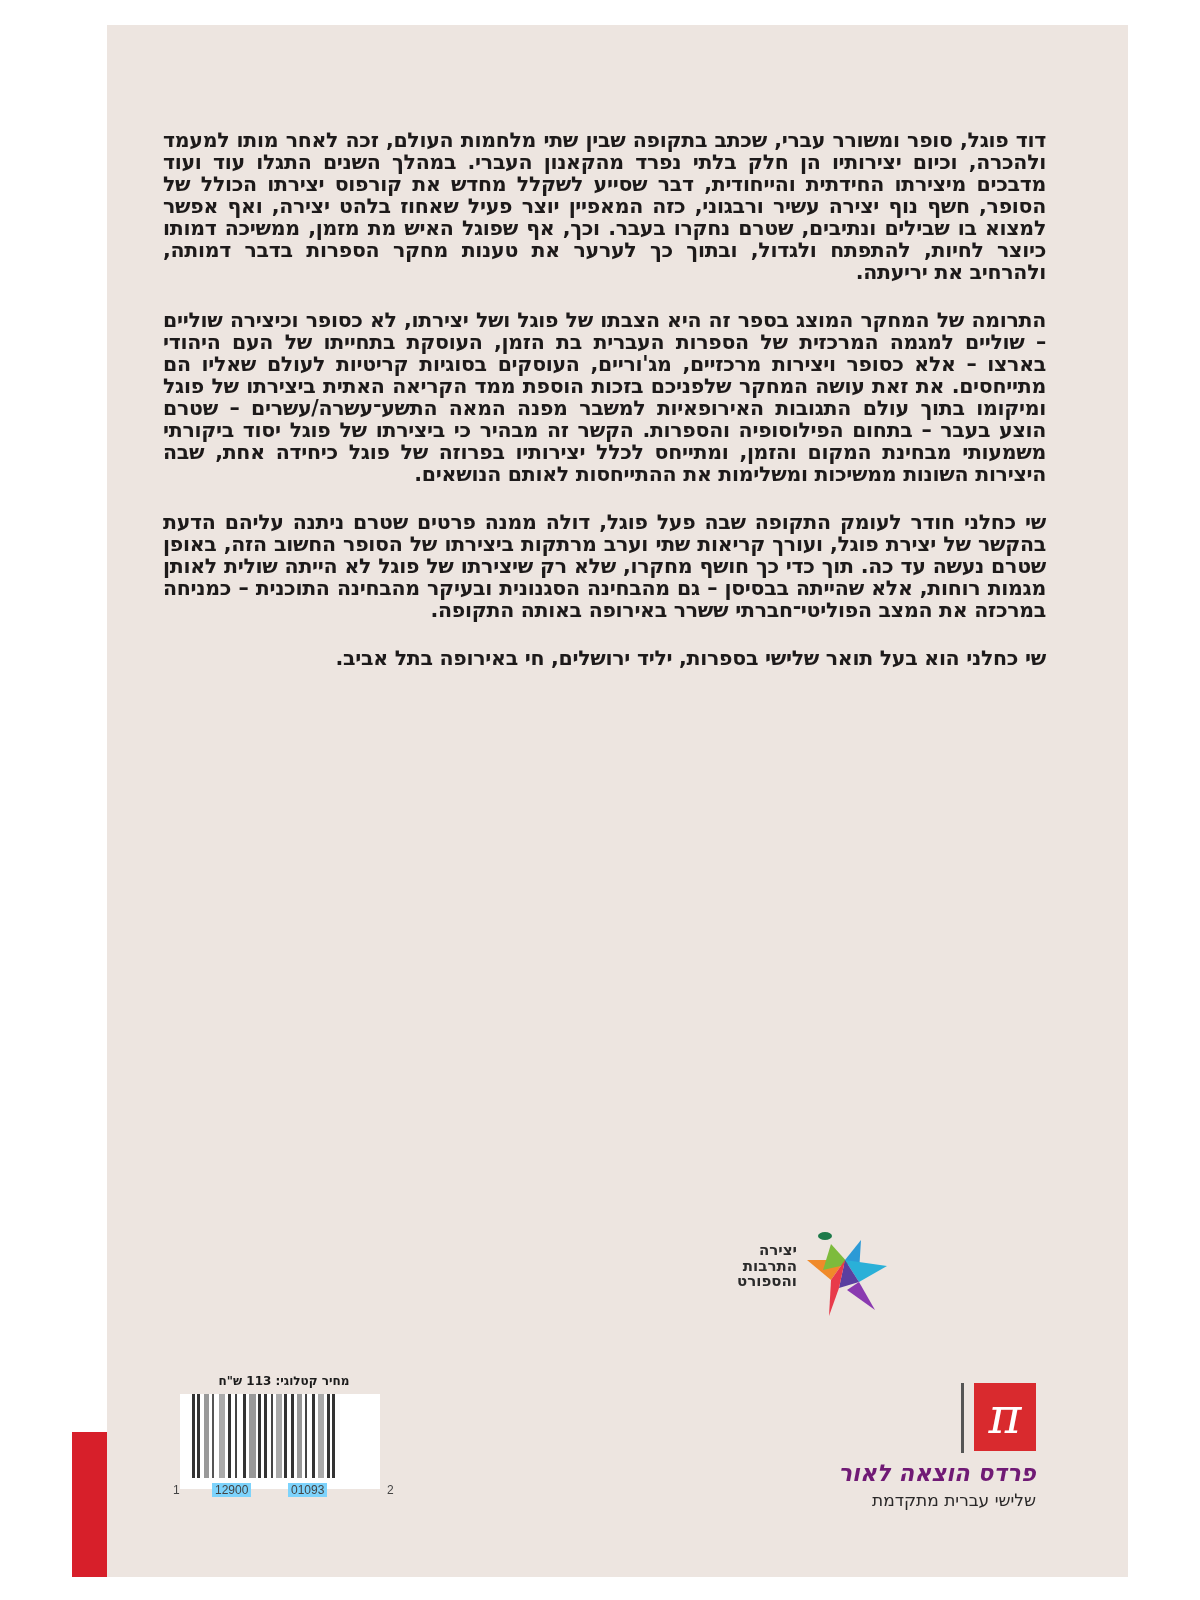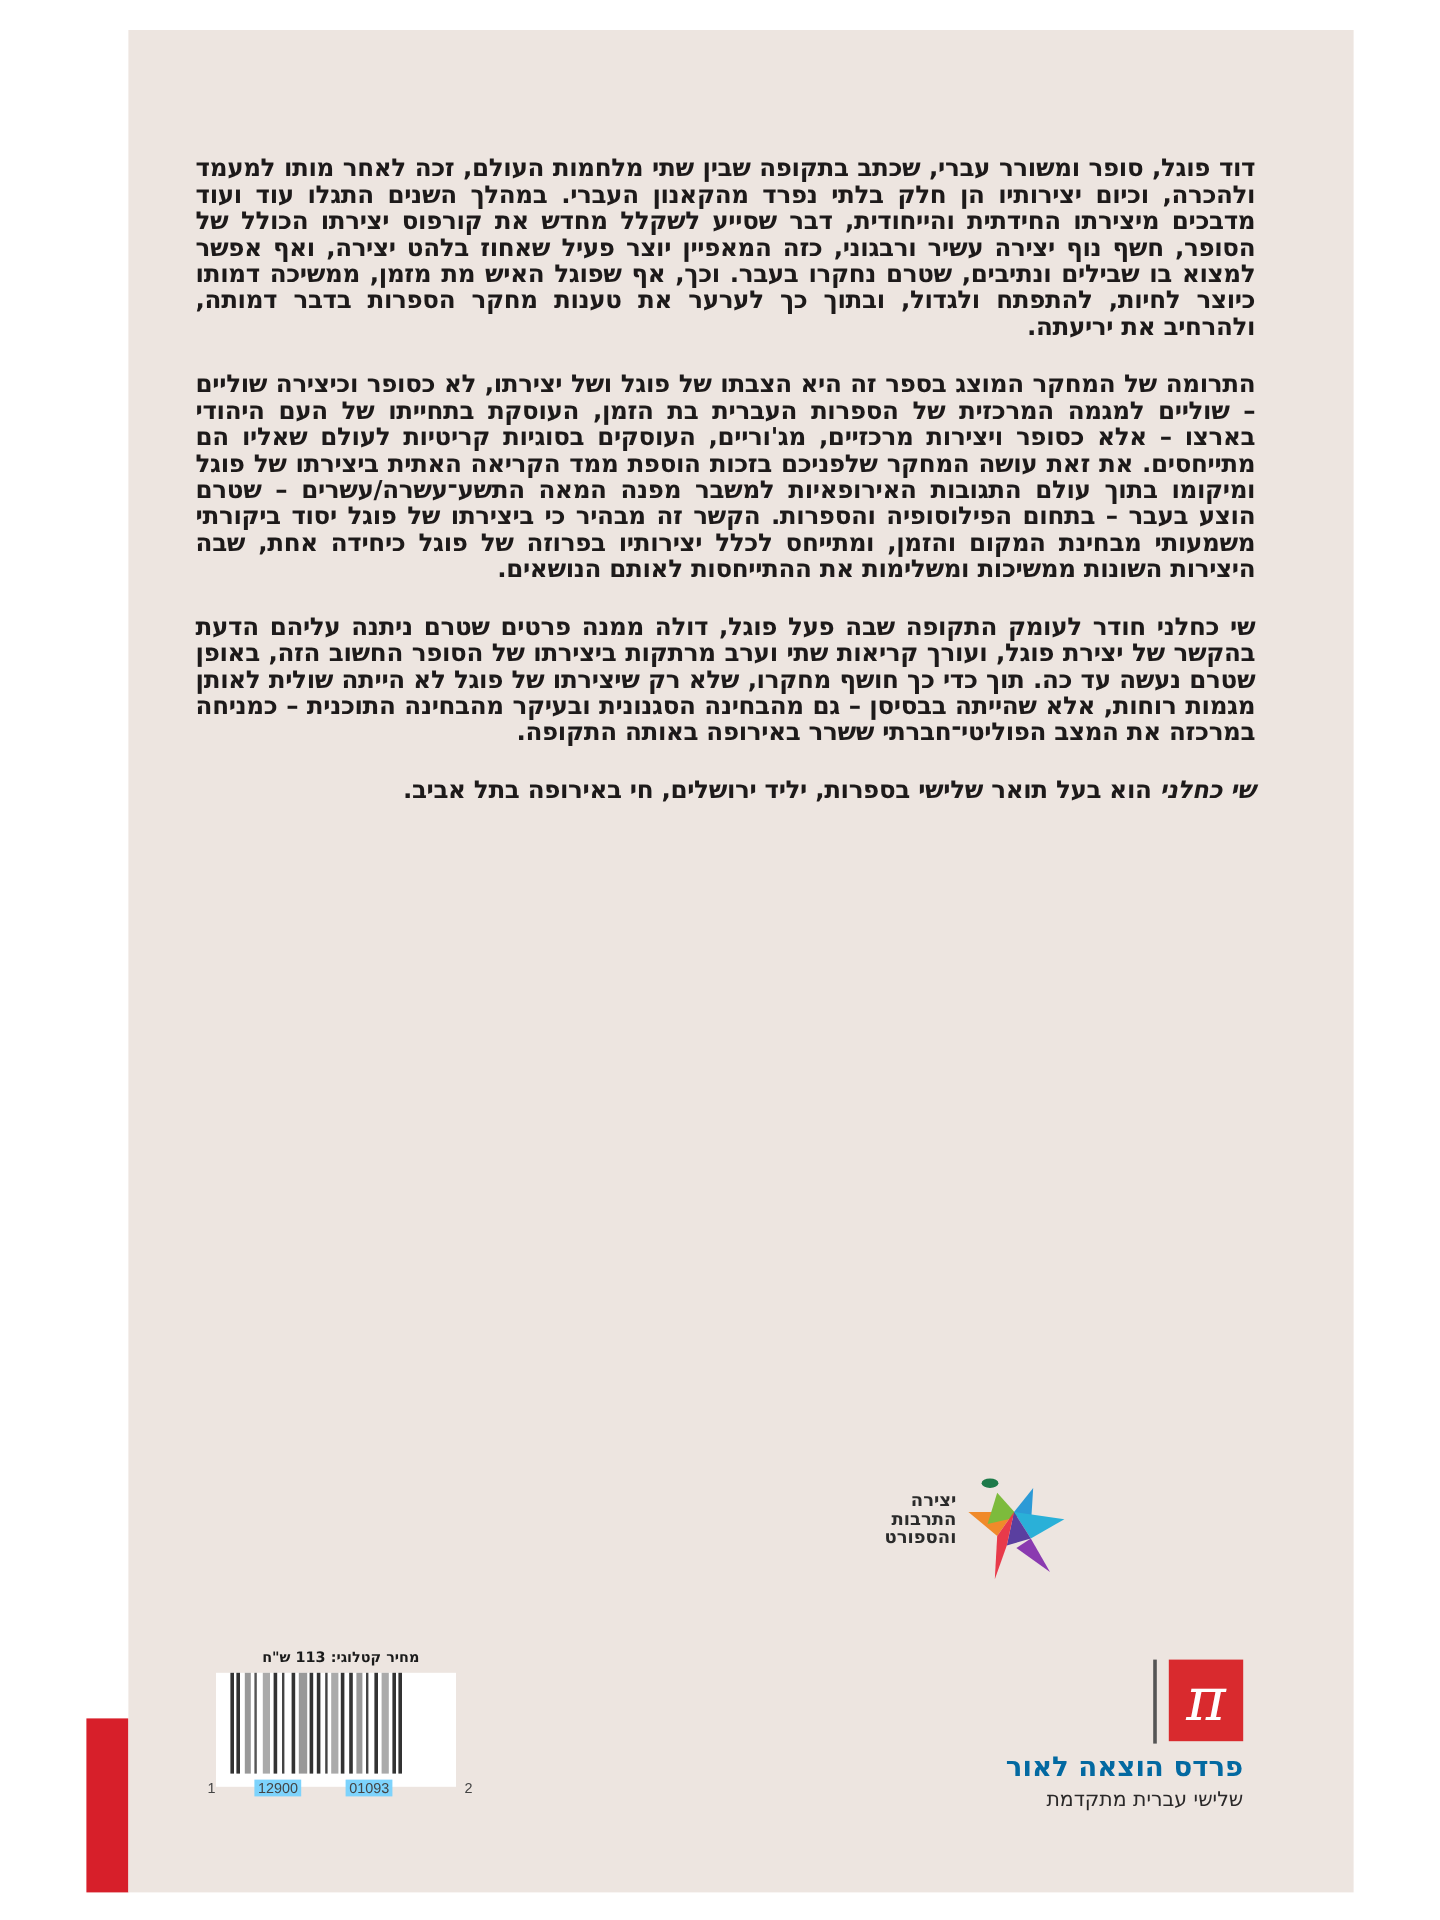--- a/index.html
+++ b/index.html
@@ -15,21 +15,21 @@
       background: #ede5e0;
     }
     .blurb {
       position: absolute; left: 56px; top: 104px; width: 883px;
       direction: rtl; text-align: justify; text-align-last: right;
       color: #1d1a1a; font-size: 20.5px; line-height: 22px; font-weight: bold;
       letter-spacing: -0.3px;
     }
     .blurb p { margin: 0 0 26px 0; }
     .blurb p.bio { margin-top: 6px; }
-    .blurb .bio-name { font-weight: 900; font-style: italic; }
+    .blurb .bio-name { font-weight: 900; }
 
     
     .logo-arts {
       position: absolute; left: 815px; top: 1110px; width: 118px; height: 190px;
     }
     .logo-arts .caption {
       position: absolute; left: 0; top: 98px; width: 118px; text-align: center;
       font-size: 6.5px; line-height: 8px; direction: rtl;
     }
     .logo-arts .caption .he { color: #c8283a; font-weight: bold; }
@@ -49,21 +49,21 @@
     .pi-box {
       position: absolute; right: 0; top: 53px; width: 62px; height: 68px; background: #d92a2e;
       color: #fff; font-family: "DejaVu Serif", serif; font-style: italic; font-size: 50px;
       line-height: 66px; text-align: center;
     }
     .pi-bar {
       position: absolute; right: 72px; top: 53px; width: 3px; height: 70px; background: #555;
     }
     .pub-name {
       position: absolute; right: 0; top: 130px; white-space: nowrap;
-      font-size: 23px; font-weight: 900; color: #0369a1;
+      font-size: 23px; font-weight: 900; color: #701a75; font-style: italic;
     }
     .pub-tag {
       position: absolute; right: 0; top: 160px; white-space: nowrap;
       font-size: 17px; color: #2a2828;
     }
 
     
     .barcode-wrap {
       position: absolute; left: 67px; top: 1347px; width: 212px; height: 130px;
     }

